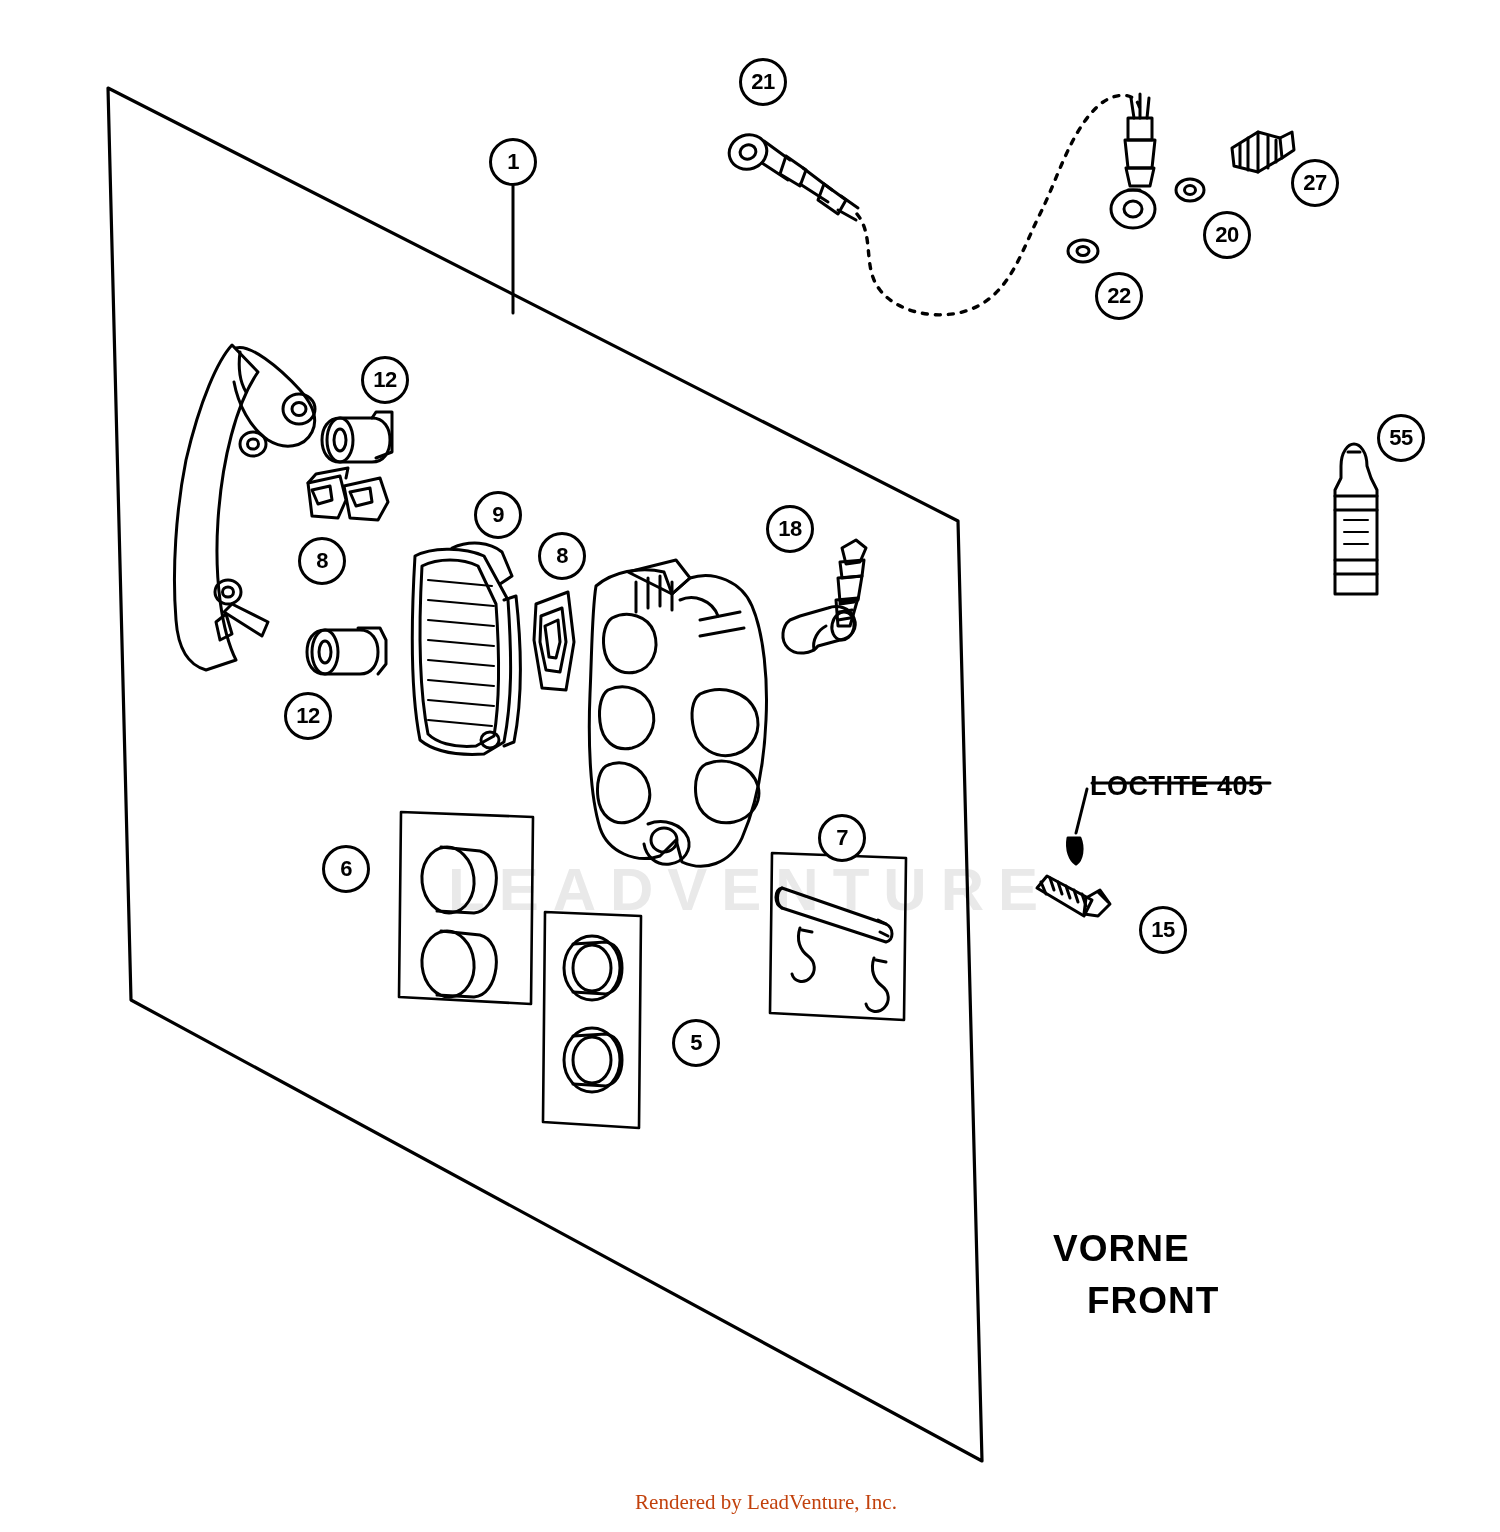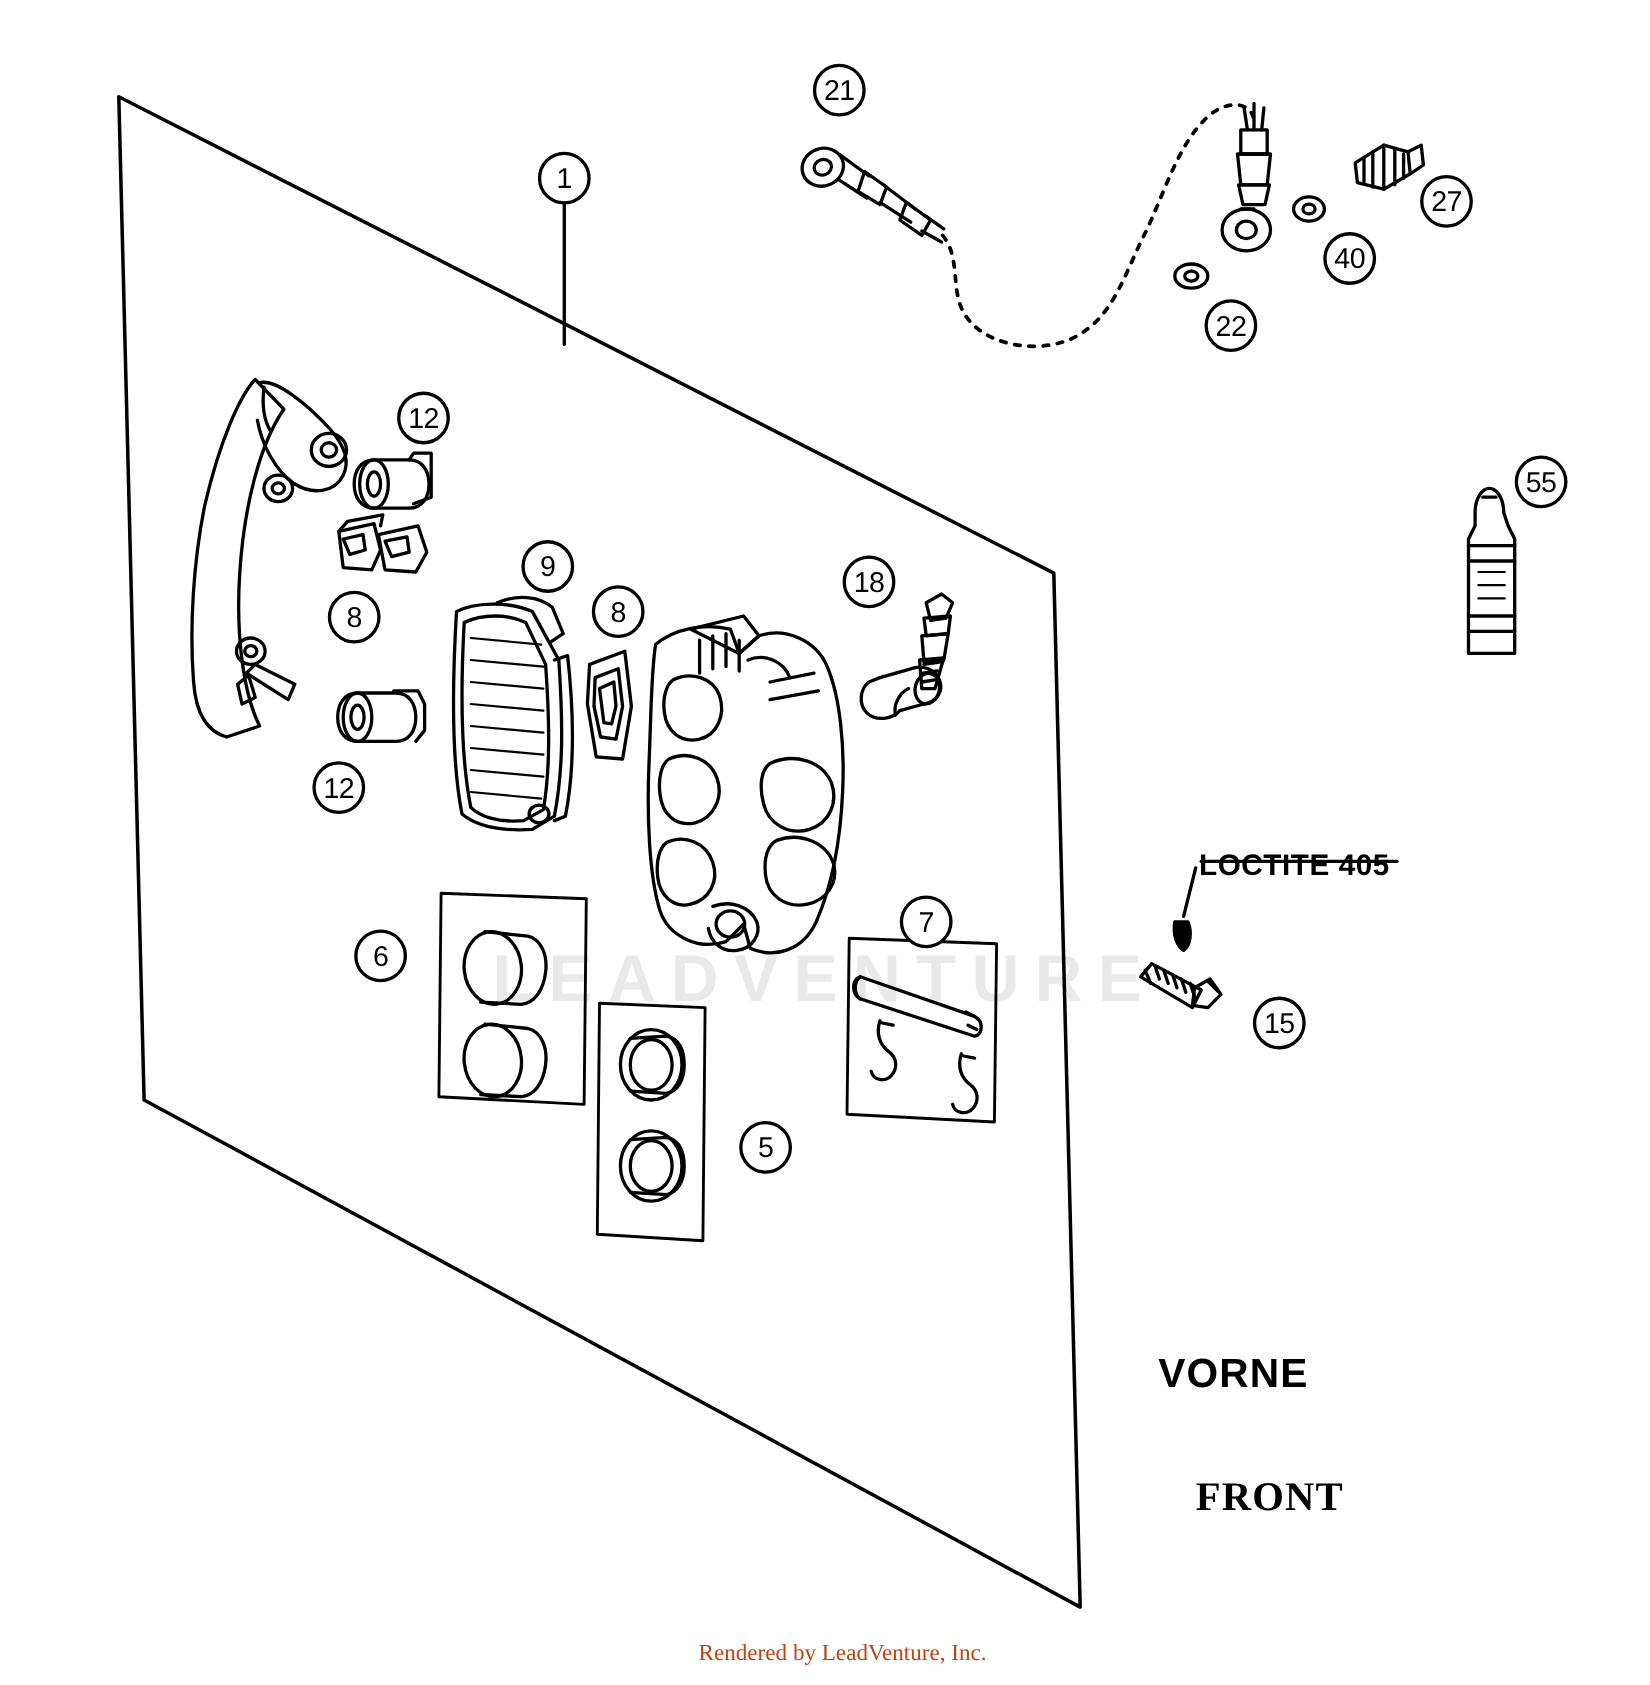--- a/index.html
+++ b/index.html
@@ -28,22 +28,22 @@
   .callout {
     position: absolute;
     width: 48px;
     height: 48px;
     border: 3px solid #000;
     border-radius: 50%;
     background: #fff;
     display: flex;
     align-items: center;
     justify-content: center;
-    font-size: 26px;
-    font-weight: normal;
+    font-size: 22px;
+    font-weight: bold;
     font-family: "Liberation Sans", sans-serif;
     letter-spacing: -0.5px;
     box-sizing: border-box;
   }
   .text-label {
     position: absolute;
     font-weight: bold;
     font-family: "Liberation Sans", sans-serif;
     white-space: nowrap;
   }
@@ -54,24 +54,23 @@
     letter-spacing: 0.5px;
   }
   #vorne-label {
     left: 1053px;
     top: 1228px;
     font-size: 37px;
     letter-spacing: 1px;
   }
   #front-label {
     left: 1087px;
-    top: 1340px;
+    top: 1280px;
     font-size: 37px;
     letter-spacing: 1px;
-    font-family: Liberation Serif, serif;
   }
   #watermark {
     position: absolute;
     left: 0;
     top: 855px;
     width: 1500px;
     text-align: center;
     font-size: 60px;
     font-weight: bold;
     letter-spacing: 14px;
@@ -244,21 +243,21 @@
     </g>
   </svg>
 
   <div class="text-label" id="loctite-label">LOCTITE 405</div>
   <div class="text-label" id="vorne-label">VORNE</div>
   <div class="text-label" id="front-label">FRONT</div>
 
   <div id="callout-layer">
       <div class="callout" style="left: 739px; top: 58px;">21</div>
       <div class="callout" style="left: 1291px; top: 159px;">27</div>
-      <div class="callout" style="left: 1203px; top: 211px;">40</div>
+      <div class="callout" style="left: 1203px; top: 211px;">20</div>
       <div class="callout" style="left: 1095px; top: 272px;">22</div>
       <div class="callout" style="left: 489px; top: 138px;">1</div>
       <div class="callout" style="left: 361px; top: 356px;">12</div>
       <div class="callout" style="left: 1377px; top: 414px;">55</div>
       <div class="callout" style="left: 474px; top: 491px;">9</div>
       <div class="callout" style="left: 766px; top: 505px;">18</div>
       <div class="callout" style="left: 298px; top: 537px;">8</div>
       <div class="callout" style="left: 538px; top: 532px;">8</div>
       <div class="callout" style="left: 284px; top: 692px;">12</div>
       <div class="callout" style="left: 818px; top: 814px;">7</div>

